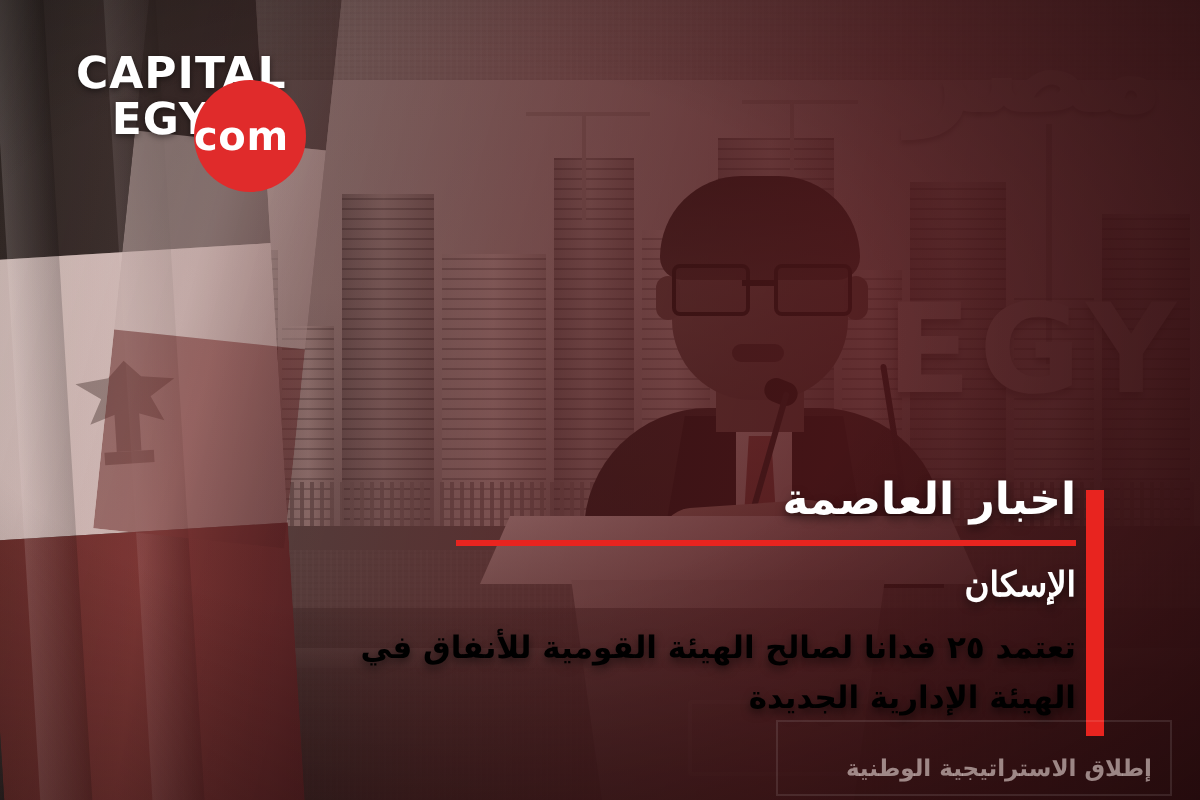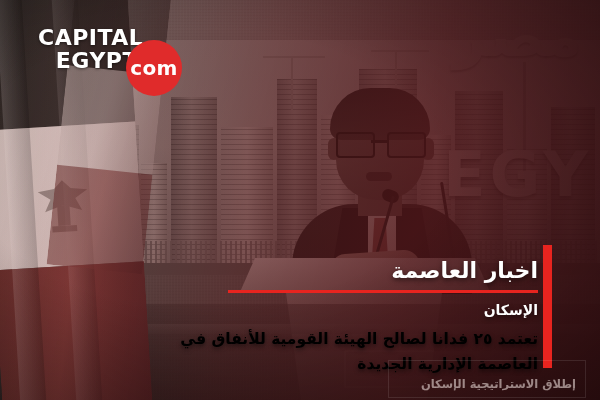--- a/index.html
+++ b/index.html
@@ -163,45 +163,44 @@
   }
 
   
   .logo { position:absolute; left:38px; top:26px; width:150px; height:82px; }
   .logo .word {
     color:#fff; font-weight:800; font-size:22px; line-height:23px;
     text-align:right; letter-spacing:.5px; width:100px;
     text-shadow:0 1px 3px rgba(0,0,0,.5);
   }
   .logo .dot {
-    position:absolute; left:88px; top:14px; width:56px; height:56px; border-radius:50%;
-    background:#e02b2b; display:flex; align-items:center; justify-content:center;
+    position:absolute; left:59px; top:14px; width:56px; height:56px; border-radius:50%;
+    background:#e02b2b; display:flex; align-items:center; 
   }
   .logo .dot span { color:#fff; font-weight:800; font-size:20px; letter-spacing:.3px; }
 
   
   .redbar {
     position:absolute; left:543px; top:245px; width:9px; height:123px;
     background:#e8241f;
   }
   .headline-wrap {
     position:absolute; right:62px; top:238px; width:430px;
     text-align:right; direction:rtl;
   }
   .kicker {
     color:#ffffff; font-size:22px; font-weight:800; letter-spacing:.5px;
     text-shadow:0 2px 5px rgba(0,0,0,.55);
-    margin-top:20px;
   }
   .kicker-rule {
     height:3px; background:#e8241f; margin:7px 0 9px auto; width:310px;
   }
   .section {
-    color:#ffffff; font-size:14px; font-weight:800;
-    text-shadow:0 2px 4px rgba(0,0,0,.5); margin-bottom:9px;
+    color:#ffffff; font-size:17px; font-weight:800;
+    text-shadow:0 2px 4px rgba(0,0,0,.5); margin-bottom:9px;font-family:Liberation Serif, serif;
   }
   .deck {
     color:#000000; font-size:15.5px; font-weight:700; line-height:25px;
     text-shadow:0 2px 4px rgba(0,0,0,.5);
   }
 
   
   .banner {
     position:absolute; right:24px; bottom:9px;
     color:rgba(226,210,206,.62); font-size:11.5px; font-weight:700;
@@ -312,20 +311,20 @@
   </div>
 
   <div class="redbar"></div>
 
   <div class="headline-wrap">
     <div class="kicker">اخبار العاصمة</div>
     <div class="kicker-rule"></div>
     <div class="section">الإسكان</div>
     <div class="deck">
       <div>تعتمد ٢٥ فدانا لصالح الهيئة القومية للأنفاق في</div>
-      <div>العاصمة الإدارية الجديدة</div>
+      <div>الهيئة الإدارية الجديدة</div>
     </div>
   </div>
 
   <div class="banner-frame"></div>
-  <div class="banner">إطلاق الاستراتيجية الإسكان</div>
+  <div class="banner">إطلاق الاستراتيجية الوطنية</div>
 
 </div>
 
 </body></html>

